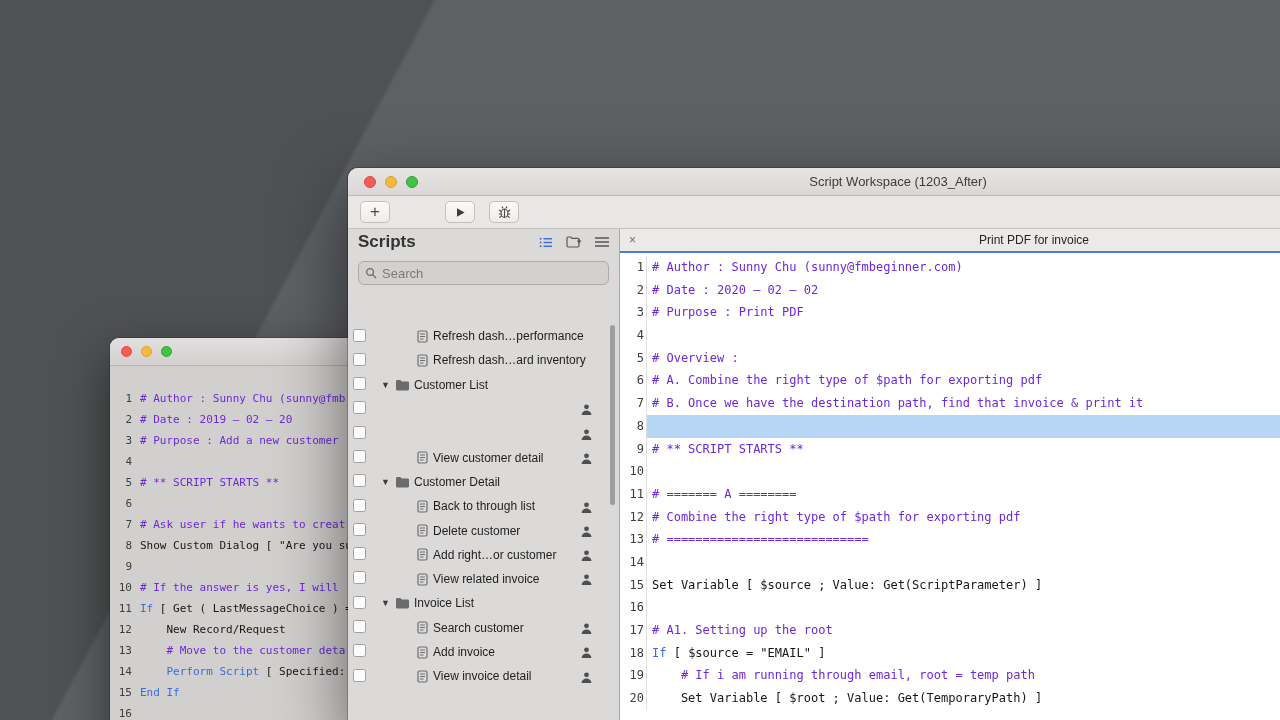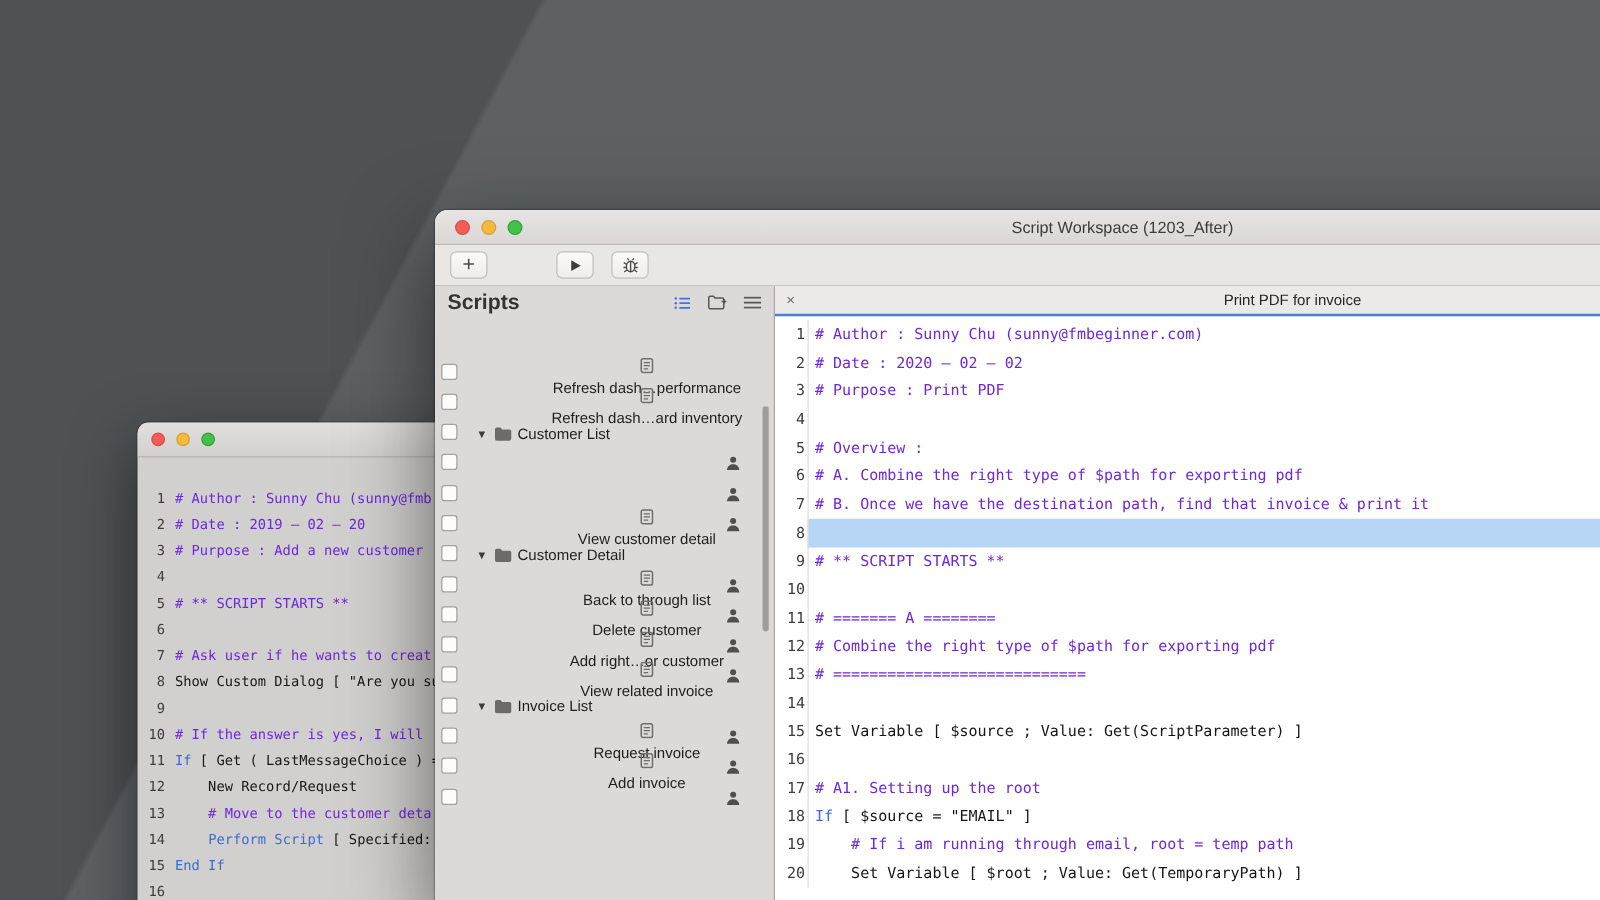--- a/index.html
+++ b/index.html
@@ -91,21 +91,21 @@
   }
   .search-field input::placeholder { color:#7a7a7a; }
   .script-list { flex:1; padding-top:31px; overflow:hidden; position:relative; }
   .tree-row { height:24.3px; position:relative; }
   .cb {
     position:absolute; left:5px; top:4.5px; width:13px; height:13px;
     background:#fcfcfc; border:1px solid #a3a1a0; border-radius:2.5px;
   }
   .fold-inner, .script-inner { display:flex; align-items:center; gap:4px; height:100%; }
   .fold-inner { margin-left:33px; }
-  .script-inner { margin-left:68px;flex-direction:column; }
+  .script-inner { margin-left:68px; }
   .disclosure { font-size:9px; color:#3c3c3c; width:10px; }
   .ic { display:flex; align-items:center; }
   .lbl { font-size:12px; color:#1e1e1e; white-space:nowrap; }
   .person { position:absolute; right:26px; top:5.5px; }
   .sb-scrollbar {
     position:absolute; right:4px; top:96px; width:5px; height:180px;
     background:#8a8887; border-radius:3px; opacity:.75;
   }
 
   
@@ -194,20 +194,31 @@
                   <path d="M13.2 3.2v4M11.2 5.2h4" stroke-width="1.3"></path>
                 </svg>
             </span>
             <span class="ic">
               <svg width="14" height="10" viewBox="0 0 14 10" stroke="#565656" stroke-width="1.4">
                   <path d="M0 1h14M0 5h14M0 9h14"></path>
                 </svg>
             </span>
           </span>
         </div>
+        <div class="search-wrap">
+          <div class="search-field">
+            <span class="ic">
+              <svg width="12" height="12" viewBox="0 0 12 12" fill="none" stroke="#6f6f6f" stroke-width="1.3">
+                  <circle cx="5" cy="5" r="3.4"></circle>
+                  <path d="M7.6 7.6 11 11"></path>
+                </svg>
+            </span>
+            <input type="text" placeholder="Search" style="">
+          </div>
+        </div>
         <div id="script-list" class="script-list">
             <div class="tree-row">
               <span class="cb"></span>
               <span class="script-inner">
                 <span class="ic">
                   <svg width="13" height="13" viewBox="0 0 13 13">
                     <rect x="2" y="1" width="9" height="11" rx="1.5" fill="none" stroke="#6e6e6e" stroke-width="1.2"></rect>
                     <path d="M4 4h5M4 6.5h5M4 9h3.5" stroke="#6e6e6e" stroke-width="1" fill="none"></path>
                   </svg>
                 </span>
@@ -358,21 +369,21 @@
             </div>
             <div class="tree-row">
               <span class="cb"></span>
               <span class="script-inner">
                 <span class="ic">
                   <svg width="13" height="13" viewBox="0 0 13 13">
                     <rect x="2" y="1" width="9" height="11" rx="1.5" fill="none" stroke="#6e6e6e" stroke-width="1.2"></rect>
                     <path d="M4 4h5M4 6.5h5M4 9h3.5" stroke="#6e6e6e" stroke-width="1" fill="none"></path>
                   </svg>
                 </span>
-                <span class="lbl">Request invoice</span>
+                <span class="lbl">Search customer</span>
               </span>
               <span class="person"><svg width="13" height="13" viewBox="0 0 13 13">
                   <circle cx="6.5" cy="3.8" r="2.4" fill="#4f4f4f"></circle>
                   <path d="M1.5 12c.4-3 2.4-4.6 5-4.6s4.6 1.6 5 4.6z" fill="#4f4f4f"></path>
                 </svg></span>
             </div>
             <div class="tree-row">
               <span class="cb"></span>
               <span class="script-inner">
                 <span class="ic">
@@ -383,20 +394,29 @@
                 </span>
                 <span class="lbl">Add invoice</span>
               </span>
               <span class="person"><svg width="13" height="13" viewBox="0 0 13 13">
                   <circle cx="6.5" cy="3.8" r="2.4" fill="#4f4f4f"></circle>
                   <path d="M1.5 12c.4-3 2.4-4.6 5-4.6s4.6 1.6 5 4.6z" fill="#4f4f4f"></path>
                 </svg></span>
             </div>
             <div class="tree-row">
               <span class="cb"></span>
+              <span class="script-inner">
+                <span class="ic">
+                  <svg width="13" height="13" viewBox="0 0 13 13">
+                    <rect x="2" y="1" width="9" height="11" rx="1.5" fill="none" stroke="#6e6e6e" stroke-width="1.2"></rect>
+                    <path d="M4 4h5M4 6.5h5M4 9h3.5" stroke="#6e6e6e" stroke-width="1" fill="none"></path>
+                  </svg>
+                </span>
+                <span class="lbl">View invoice detail</span>
+              </span>
               <span class="person"><svg width="13" height="13" viewBox="0 0 13 13">
                   <circle cx="6.5" cy="3.8" r="2.4" fill="#4f4f4f"></circle>
                   <path d="M1.5 12c.4-3 2.4-4.6 5-4.6s4.6 1.6 5 4.6z" fill="#4f4f4f"></path>
                 </svg></span>
             </div>
           </div>
         <div class="sb-scrollbar"></div>
       </div>
 
       <div class="editor">

